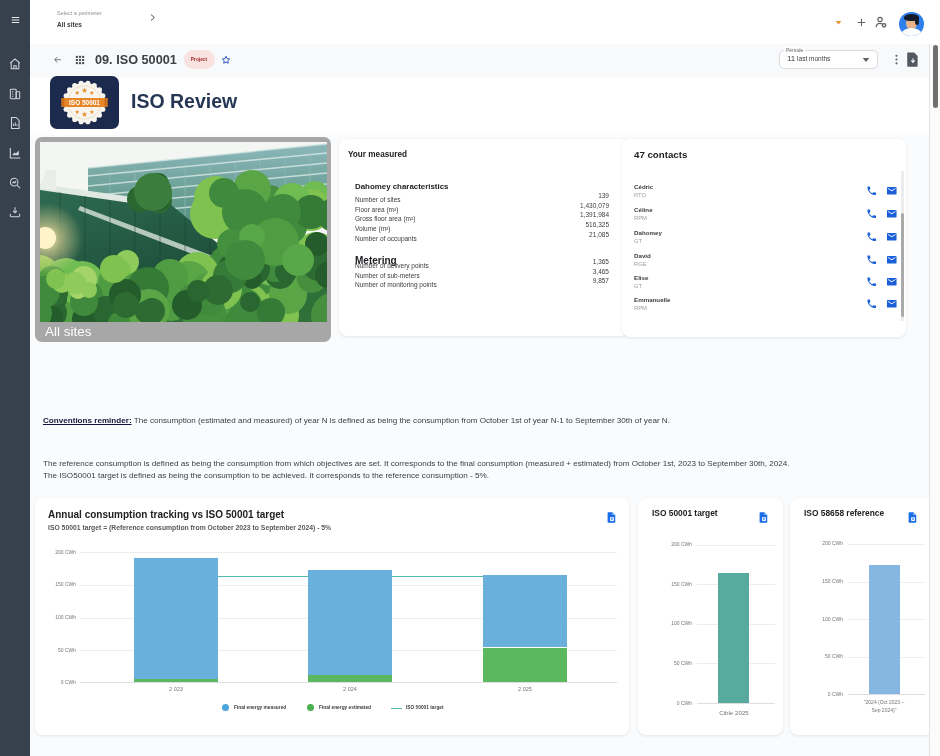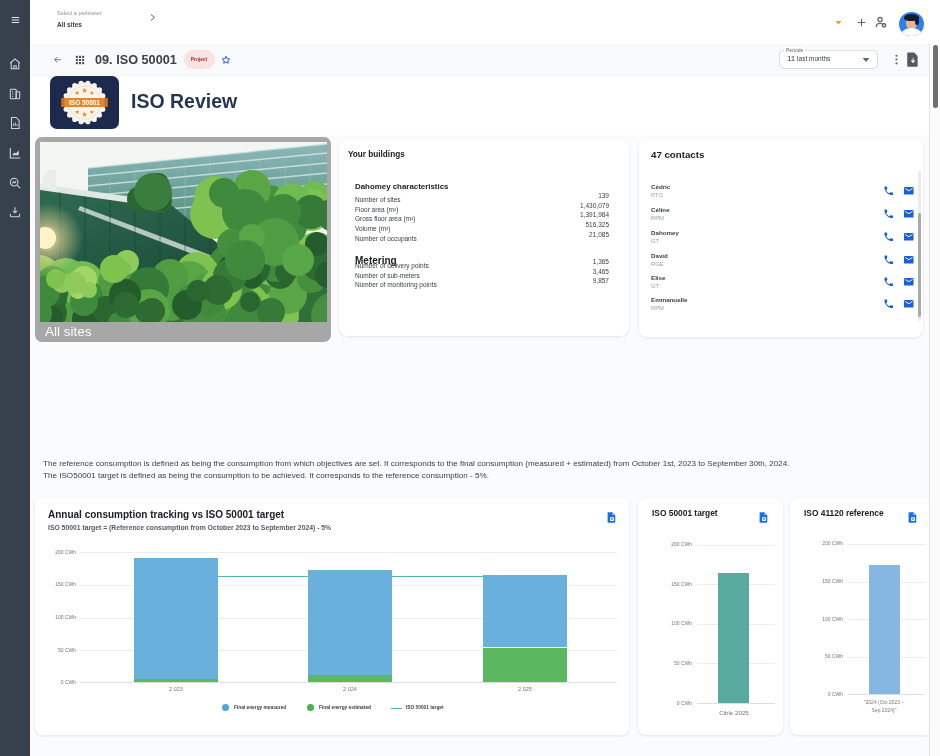--- a/index.html
+++ b/index.html
@@ -319,30 +319,30 @@
           <circle cx="212" cy="95" r="13" fill="#57a647"></circle>
           <circle cx="205" cy="118" r="20" fill="#3f8a3c"></circle>
           <circle cx="258" cy="118" r="16" fill="#58a748"></circle>
           <circle cx="7" cy="97" r="36" fill="url(#sun2)"></circle>
         <circle cx="5" cy="96" r="11" fill="#fff3c9"></circle>
       </svg>
       <div class="abs" style="left:10px;top:187px;font-size:13.5px;color:#fdfdfd;">All sites</div>
     </div>
 
     <div class="card" style="left:309px;top:4px;width:290px;height:197px;">
-      <div class="abs" style="left:9px;top:11px;font-size:8.2px;font-weight:bold;color:#202124;">Your buildings</div>
+      <div class="abs" style="left:9px;top:11px;font-size:8.2px;font-weight:bold;color:#202124;">Your measured</div>
       <div class="abs" style="left:16px;top:43px;font-size:7.9px;font-weight:bold;color:#202124;">Dahomey characteristics</div>
       <div class="abs" style="left:16px;top:56px;font-size:6.5px;color:#3c4043;line-height:9.7px;">Number of sites<br>Floor area (m²)<br>Gross floor area (m²)<br>Volume (m³)<br>Number of occupants</div>
       <div class="abs" style="left:170px;top:52px;width:100px;font-size:6.5px;color:#3c4043;line-height:9.7px;text-align:right;">139<br>1,430,079<br>1,391,984<br>516,325<br>21,085</div>
       <div class="abs" style="left:16px;top:116px;font-size:10px;font-weight:bold;color:#202124;">Metering</div>
       <div class="abs" style="left:16px;top:122px;font-size:6.5px;color:#3c4043;line-height:9.7px;">Number of delivery points<br>Number of sub-meters<br>Number of monitoring points</div>
       <div class="abs" style="left:170px;top:118px;width:100px;font-size:6.5px;color:#3c4043;line-height:9.7px;text-align:right;">1,365<br>3,465<br>9,857</div>
     </div>
 
-    <div class="card" style="left:609px;top:4px;width:284px;height:198px;">
+    <div class="card" style="left:592px;top:4px;width:284px;height:198px;">
       <div class="abs" style="left:12px;top:10px;font-size:9.7px;font-weight:bold;color:#202124;">47 contacts</div>
       <div class="crow" style="top:42px;">
           <b>Cédric</b>
           <i>RTO</i>
           <svg class="ph" viewBox="0 0 24 24">
             <path id="phn" d="M6.62 10.79c1.44 2.83 3.76 5.14 6.59 6.59l2.2-2.2c.27-.27.67-.36 1.02-.24 1.12.37 2.33.57 3.57.57.55 0 1 .45 1 1V20c0 .55-.45 1-1 1-9.39 0-17-7.61-17-17 0-.55.45-1 1-1h3.5c.55 0 1 .45 1 1 0 1.25.2 2.45.57 3.57.11.35.03.74-.25 1.02l-2.2 2.2z"></path>
           </svg>
           <svg class="ml" viewBox="0 0 24 24">
             <path id="mll" d="M20 4H4c-1.1 0-2 .9-2 2v12c0 1.1.9 2 2 2h16c1.1 0 2-.9 2-2V6c0-1.1-.9-2-2-2zm0 4-8 5-8-5V6l8 5 8-5v2z"></path>
           </svg>
@@ -395,20 +395,21 @@
           </svg>
           <svg class="ml" viewBox="0 0 24 24">
             <use href="#mll"></use>
           </svg>
         </div>
       <div class="abs" style="left:279px;top:32px;width:3px;height:150px;background:#ececec;"></div>
         <div class="abs" style="left:279px;top:74px;width:3px;height:104px;background:#aaaaaa;border-radius:2px;"></div>
     </div>
 
 
+    <div class="abs" style="left:13px;top:281px;font-size:8.1px;color:#3c4043;"><span style="font-weight:bold;text-decoration:underline;color:#16163f;">Conventions reminder:</span> The consumption (estimated and measured) of year N is defined as being the consumption from October 1st of year N-1 to September 30th of year N.</div>
     <div class="abs" style="left:13px;top:323px;font-size:8.1px;color:#3c4043;line-height:12px;">The reference consumption is defined as being the consumption from which objectives are set. It corresponds to the final consumption (measured + estimated) from October 1st, 2023 to September 30th, 2024.<br>The ISO50001 target is defined as being the consumption to be achieved. It corresponds to the reference consumption - 5%.</div>
 
     <div class="card" id="cardA" style="left:5px;top:363px;width:594px;height:237px;">
       <div class="abs" style="left:13px;top:11px;font-size:10px;font-weight:bold;color:#202124;">Annual consumption tracking vs ISO 50001 target</div>
       <div class="abs" style="left:13px;top:26px;font-size:6.8px;font-weight:bold;color:#55595e;">ISO 50001 target = (Reference consumption from October 2023 to September 2024) - 5%</div>
       <svg class="abs xls" style="left:572px;top:14px;" viewBox="0 0 12 14">
           <use href="#xlsi"></use>
         </svg>
       <div class="gline" style="left:45px;top:54px;width:537px;"></div>
       <div class="gline" style="left:45px;top:86.7px;width:537px;"></div>
@@ -449,21 +450,21 @@
       <div class="gline" style="left:59px;top:205px;width:78px;background:#dedede;"></div>
       <div class="ytick" style="left:0;top:43px;width:54px;">200 CWh</div>
       <div class="ytick" style="left:0;top:82.6px;width:54px;">150 CWh</div>
       <div class="ytick" style="left:0;top:122.2px;width:54px;">100 CWh</div>
       <div class="ytick" style="left:0;top:161.8px;width:54px;">50 CWh</div>
       <div class="ytick" style="left:0;top:201.5px;width:54px;">0 CWh</div>
       <div class="abs" style="left:80px;top:74.7px;width:31px;height:130.3px;background:#57aa9d;"></div>
       <div class="glabel" style="left:58px;top:211px;width:76px;text-align:center;font-size:6.2px;">Cible 2025</div>
     </div>
     <div class="card" id="cardC" style="left:760px;top:363px;width:143px;height:237px;">
-      <div class="ctitle" style="left:14px;top:10px;">ISO 41120 reference</div>
+      <div class="ctitle" style="left:14px;top:10px;">ISO 58658 reference</div>
       <svg class="abs xls" style="left:118px;top:13.5px;" viewBox="0 0 12 14">
           <use href="#xlsi"></use>
         </svg>
       <div class="gline" style="left:58px;top:45.9px;width:77px;"></div>
       <div class="gline" style="left:58px;top:83.5px;width:77px;"></div>
       <div class="gline" style="left:58px;top:121.1px;width:77px;"></div>
       <div class="gline" style="left:58px;top:158.7px;width:77px;"></div>
       <div class="gline" style="left:58px;top:196.3px;width:77px;background:#dedede;"></div>
       <div class="ytick" style="left:0;top:42.4px;width:53px;">200 CWh</div>
       <div class="ytick" style="left:0;top:80px;width:53px;">150 CWh</div>

